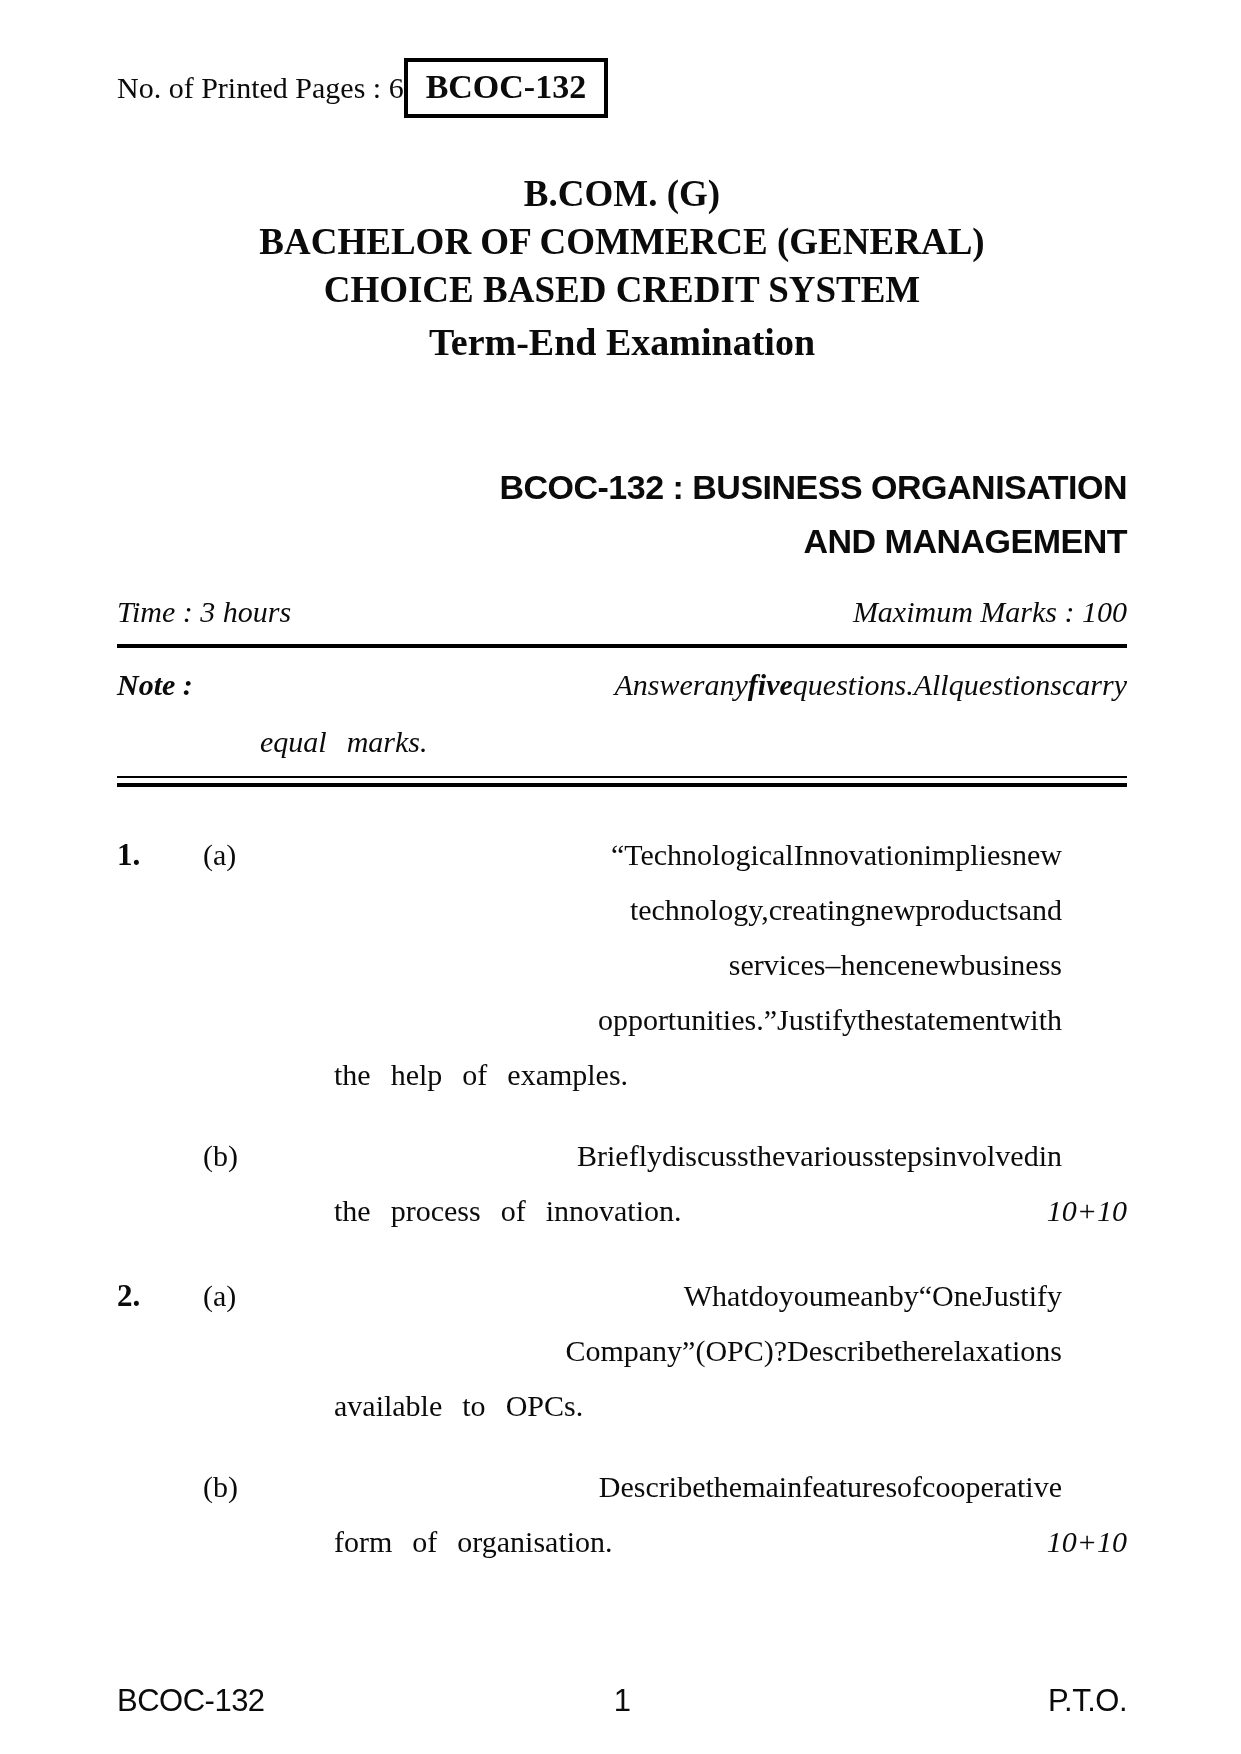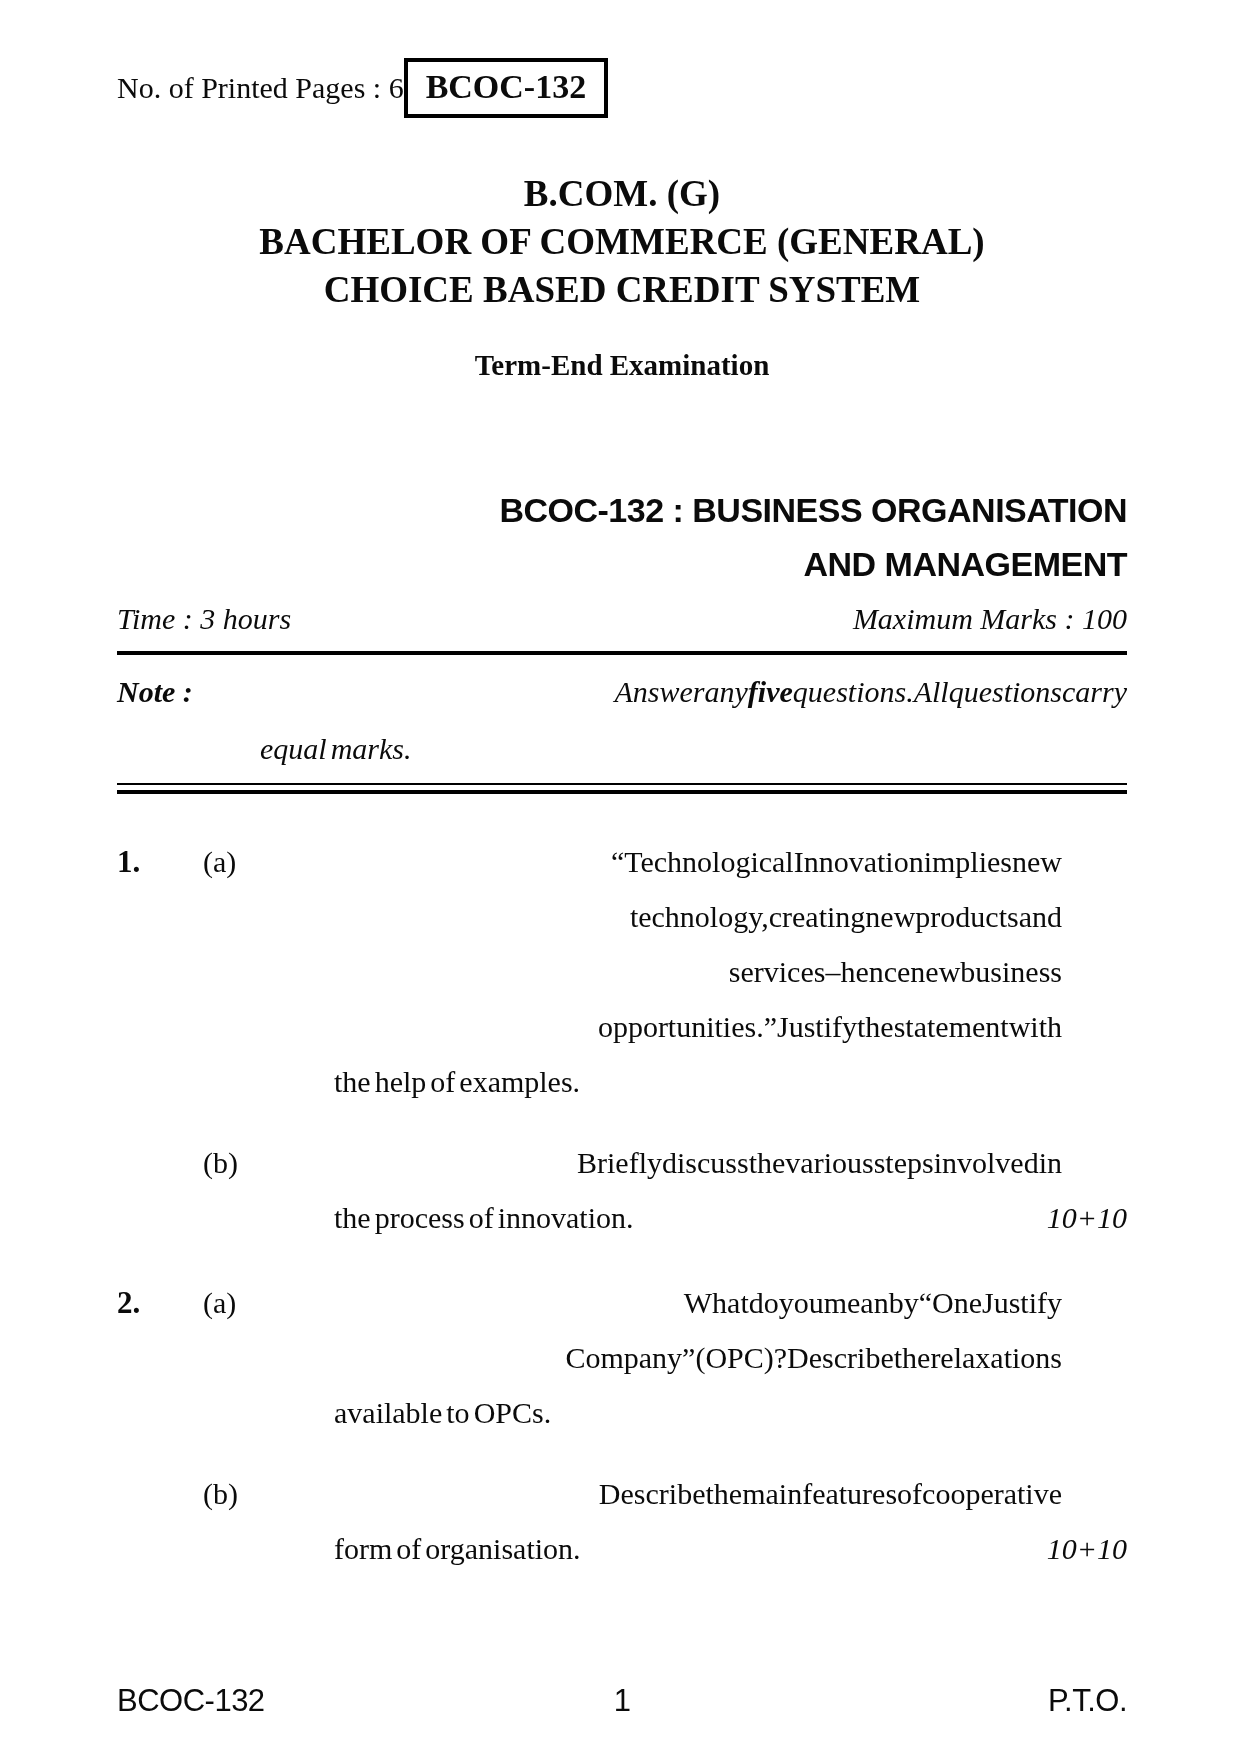--- a/index.html
+++ b/index.html
@@ -20,33 +20,33 @@
     border:4px solid #000;
     padding:6px 18px 8px 18px;
     margin-right:16px;
     font-weight:bold; font-size:34px; line-height:38px;
   }
 
   
   .titles { margin-top:52px; text-align:center; font-weight:bold; }
   .t-line { font-size:37px; line-height:48px; }
   .t2 { margin-top:10px; }
-  .t4 { margin-top:27px; font-size:29px; }
+  .t4 { margin-top:4px; font-size:38px; }
   .t5 { margin-top:10px; font-size:34px; }
 
   
   .subject {
     margin-top:94px; text-align:right;
     font-family:"Liberation Sans", sans-serif;
     font-weight:bold; font-size:34px; line-height:54px;
     letter-spacing:-0.5px;
   }
 
   
-  .meta-row { margin-top:8px; display:flex; justify-content:space-between; font-style:italic; font-size:30px; line-height:40px; }
+  .meta-row { margin-top:24px; display:flex; justify-content:space-between; font-style:italic; font-size:30px; line-height:40px; }
 
   .rule { margin-top:12px; height:4px; background:#000; }
 
   
   .note { margin-top:8px; display:flex; font-style:italic; font-size:30px; line-height:57px; }
   .note-label { width:143px; flex:0 0 143px; font-weight:bold; }
   .note-text { width:867px; flex:1; }
 
   .double-rule { margin-top:6px; height:11px; border-top:2px solid #000; border-bottom:4px solid #000; }
 
@@ -57,21 +57,21 @@
   .qnum { width:86px; flex:0 0 86px; font-weight:bold; font-size:31px; line-height:55px; }
   .qparts { flex:1; }
   .qpart { display:flex; position:relative; }
   .qpart + .qpart { margin-top:26px; }
   .plabel { width:89px; flex:0 0 89px; font-size:30px; line-height:55px; }
   .ptext { width:728px; flex:0 0 728px; font-size:30px; line-height:55px;margin-left:42px; }
   .marks { position:absolute; right:0; bottom:0; font-style:italic; font-size:30px; line-height:55px; }
 
   
   .jline { display:flex; justify-content:flex-end; white-space:nowrap; }
-  .jline.last { justify-content:flex-start; gap:4px;align-items:center; }
+  .jline.last { justify-content:flex-start; gap:20px;align-items:center; }
   .note-text .jline { line-height:57px; }
 
   
   .footer {
     position:absolute; left:117px; right:114px; bottom:34px;
     display:flex; align-items:baseline;
     font-family:"Liberation Sans", sans-serif;
     font-size:31px; line-height:38px; letter-spacing:-0.5px;
   }
   .footer .f-left  { flex:1; text-align:left; }

